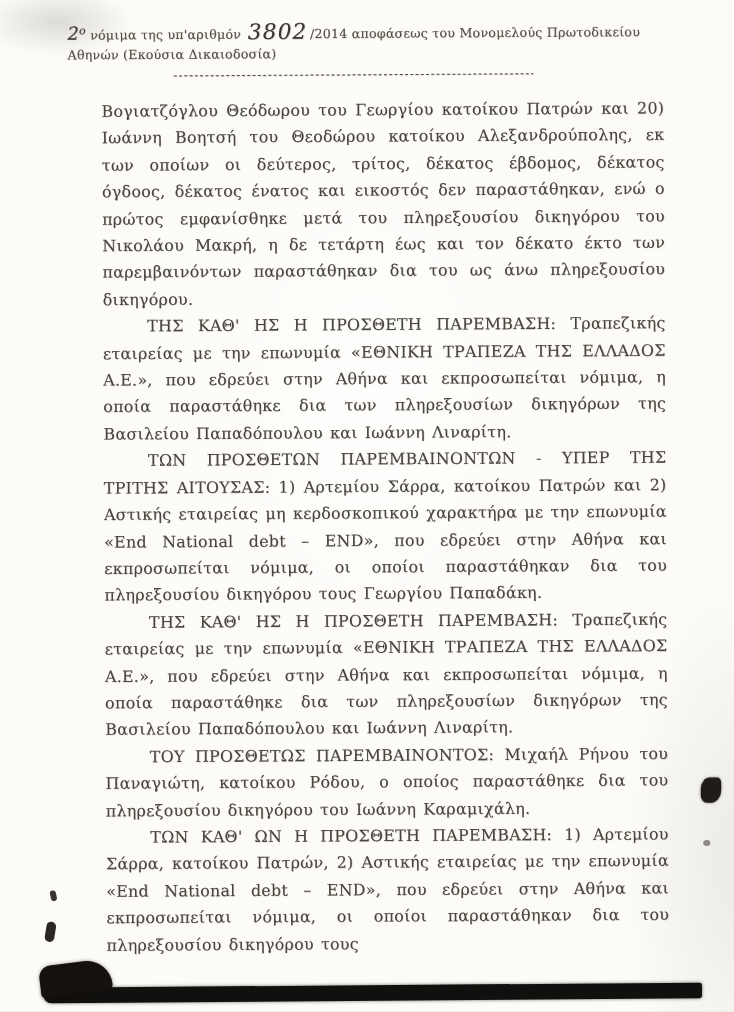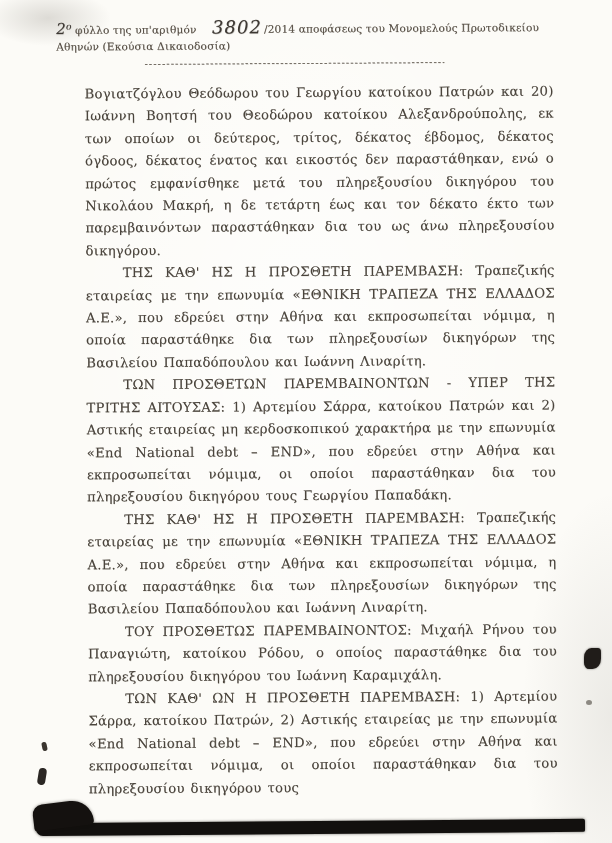--- a/index.html
+++ b/index.html
@@ -26,21 +26,21 @@
   .hdr{
     position:absolute;left:56px;top:18px;width:500px;
     font-size:10.5px;line-height:15px;color:#564e44;letter-spacing:.2px;
   }
   .hand{
     font-style:italic;color:#3d3833;
     text-shadow:0.4px 0.4px 0.7px rgba(60,55,48,.45);
   }
   .sheet-no{font-size:15px;}
   .sheet-suffix{font-size:9px;vertical-align:super;}
-  .decision-no{font-size:18px;letter-spacing:1px;padding:0 2px;margin-left:10px;}
+  .decision-no{font-size:18px;letter-spacing:1px;padding:0 2px;}
   .hdr-line2{margin-top:1px;}
   .divider{
     margin:2px 0 0 88px;letter-spacing:1px;color:#5a5248;
     font-size:10px;white-space:nowrap;overflow:hidden;width:300px;
   }
   .bodytext{
     position:absolute;left:84px;top:82px;width:469px;
     font-size:13.2px;line-height:22.4px;
     text-align:justify;letter-spacing:.25px;word-spacing:1.4px;
   }
@@ -81,21 +81,21 @@
 </head>
 <body>
 
 <div class="scan">
 
   <div class="content">
 
     <div class="hdr">
       <div>
         <span class="hand sheet-no">2</span><span class="hand sheet-suffix">ο</span>
-        <span>φύλλο της υπ'αριθμόν</span>
+        <span>νόμιμα της υπ'αριθμόν</span>
         <span class="hand decision-no">3802</span><span>/2014 αποφάσεως του Μονομελούς Πρωτοδικείου</span>
       </div>
       <div class="hdr-line2">Αθηνών (Εκούσια Δικαιοδοσία)</div>
       <div class="divider">--------------------------------------------------------------------------</div>
     </div>
 
     <div class="bodytext">
       <p class="p-cont">Βογιατζόγλου Θεόδωρου του Γεωργίου κατοίκου Πατρών και 20) Ιωάννη Βοητσή του Θεοδώρου κατοίκου Αλεξανδρούπολης, εκ των οποίων οι δεύτερος, τρίτος, δέκατος έβδομος, δέκατος όγδοος, δέκατος ένατος και εικοστός δεν παραστάθηκαν, ενώ ο πρώτος εμφανίσθηκε μετά του πληρεξουσίου δικηγόρου του Νικολάου Μακρή, η δε τετάρτη έως και τον δέκατο έκτο των παρεμβαινόντων παραστάθηκαν δια του ως άνω πληρεξουσίου δικηγόρου.</p>
       <p class="p-head">ΤΗΣ ΚΑΘ' ΗΣ Η ΠΡΟΣΘΕΤΗ ΠΑΡΕΜΒΑΣΗ: Τραπεζικής εταιρείας με την επωνυμία «ΕΘΝΙΚΗ ΤΡΑΠΕΖΑ ΤΗΣ ΕΛΛΑΔΟΣ Α.Ε.», που εδρεύει στην Αθήνα και εκπροσωπείται νόμιμα, η οποία παραστάθηκε δια των πληρεξουσίων δικηγόρων της Βασιλείου Παπαδόπουλου και Ιωάννη Λιναρίτη.</p>
       <p class="p-head">ΤΩΝ ΠΡΟΣΘΕΤΩΝ ΠΑΡΕΜΒΑΙΝΟΝΤΩΝ - ΥΠΕΡ ΤΗΣ ΤΡΙΤΗΣ ΑΙΤΟΥΣΑΣ: 1) Αρτεμίου Σάρρα, κατοίκου Πατρών και 2) Αστικής εταιρείας μη κερδοσκοπικού χαρακτήρα με την επωνυμία «End National debt – END», που εδρεύει στην Αθήνα και εκπροσωπείται νόμιμα, οι οποίοι παραστάθηκαν δια του πληρεξουσίου δικηγόρου τους Γεωργίου Παπαδάκη.</p>

